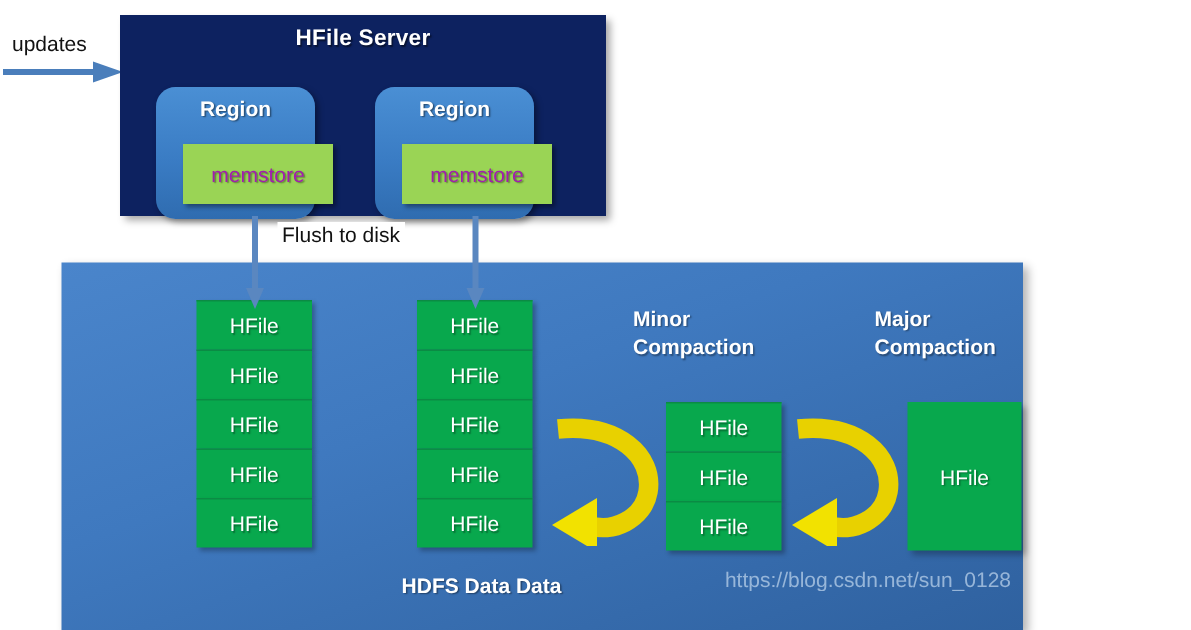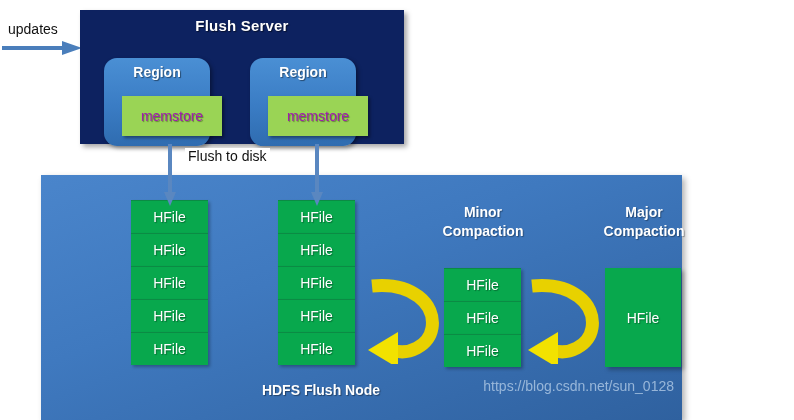--- a/index.html
+++ b/index.html
@@ -186,21 +186,21 @@
   }
   .hfile-major span {
     color: #ffffff;
     font-size: 14px;
     text-shadow: 1px 1px 1px rgba(0,0,0,.35);
   }
 
   
   .compaction-label {
     position: absolute;
-    text-align: center;
+    text-align: left;
     color: #ffffff;
     font-size: 14px;
     font-weight: bold;
     line-height: 19px;
     text-shadow: 1px 1px 1px rgba(0,0,0,.35);
   }
   .compaction-label.minor { left: 422px; top: 203px; width: 122px; }
   .compaction-label.major { left: 583px; top: 203px; width: 122px; }
 
   
@@ -217,21 +217,21 @@
 
 <div id="canvas">
 
   <div class="updates-label">updates</div>
   <svg class="updates-arrow" viewBox="0 0 82 16">
     <line x1="0" y1="8" x2="62" y2="8" stroke="#4a7ebb" stroke-width="4"></line>
     <polygon points="60,1 80,8 60,15" fill="#4a7ebb"></polygon>
   </svg>
 
   <div class="region-server">
-    <div class="region-server-title">Flush Server</div>
+    <div class="region-server-title">HFile Server</div>
 
     <div class="region r1">
       <div class="region-label">Region</div>
       <div class="memstore">
         <span>memstore</span>
       </div>
     </div>
 
     <div class="region r2">
       <div class="region-label">Region</div>
@@ -316,17 +316,17 @@
     </svg>
 
     <div class="compaction-label major" style="left:542px; top:28px;">
       <div>Major</div>
       <div>Compaction</div>
     </div>
     <div class="hfile-major" style="left:564px; top:93px;">
       <span>HFile</span>
     </div>
 
-    <div class="hdfs-label">HDFS Flush Node</div>
+    <div class="hdfs-label">HDFS Data Data</div>
     <div class="watermark">https://blog.csdn.net/sun_0128</div>
   </div>
 
 </div>
 
 </body></html>

